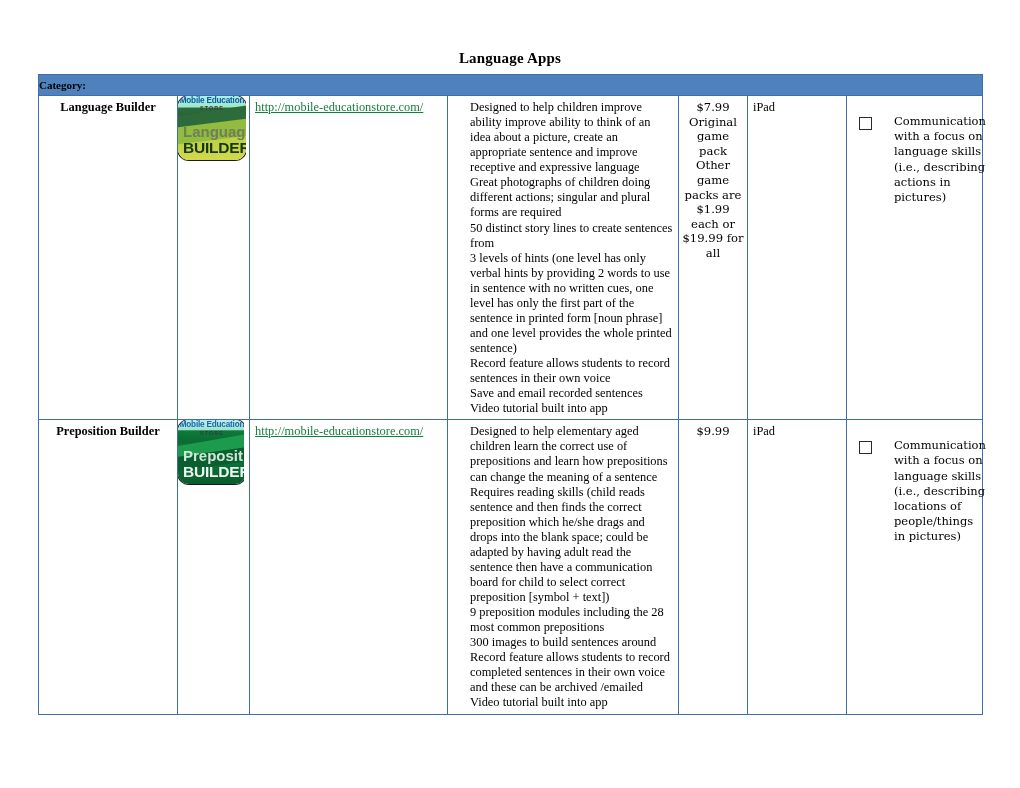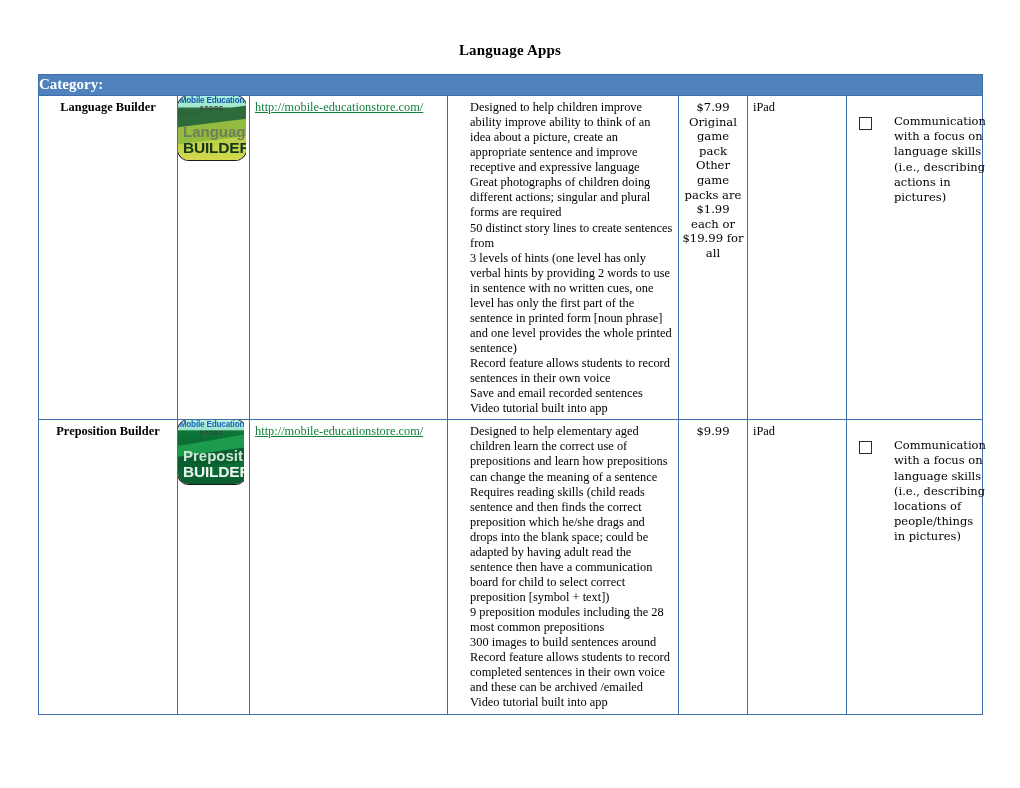--- a/index.html
+++ b/index.html
@@ -15,21 +15,21 @@
     overflow: hidden;
     position: relative;
   }
 
   .page-title {
     text-align: center;
     font-family: "Liberation Serif", "DejaVu Serif", serif;
     font-weight: bold;
     font-size: 15px;
     letter-spacing: 0.2px;
-    margin: 4px;
+    margin: 12px;
     padding-top: 38px;
     padding-bottom: 0;
     line-height: 1.1;
   }
 
   .table-wrap {
     position: absolute;
     left: 38px;
     top: 74px;
     width: 944px;
@@ -52,22 +52,22 @@
   .cat-row td {
     background: #4f81bd;
     border: 1.2px solid #36608f;
     height: 20px;
     padding: 1px 0 1px 6px;
     vertical-align: middle;
   }
   .cat-label {
     font-family: "Liberation Serif", "DejaVu Serif", serif;
     font-weight: bold;
-    font-size: 15px;
-    color: #ffffff;
+    font-size: 11px;
+    color: #000000;
     line-height: 1.05;
   }
 
   
   .hdr td {
     text-align: center;
     vertical-align: top;
     font-weight: bold;
     font-size: 12.6px;
     font-family: "Liberation Serif", "DejaVu Serif", serif;

